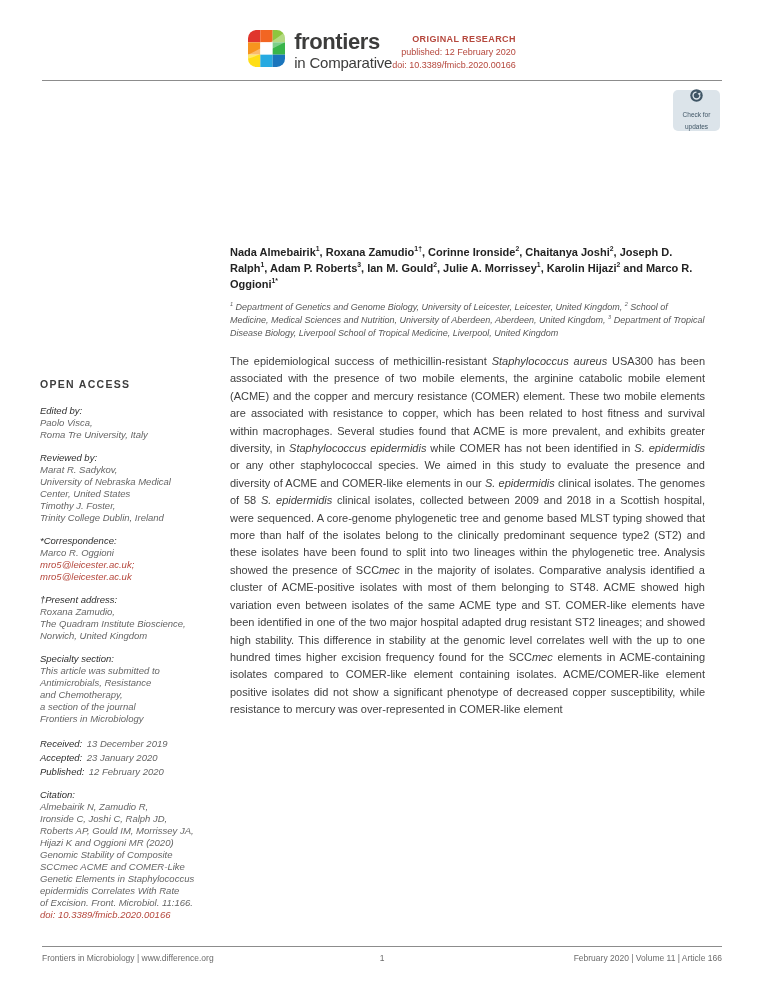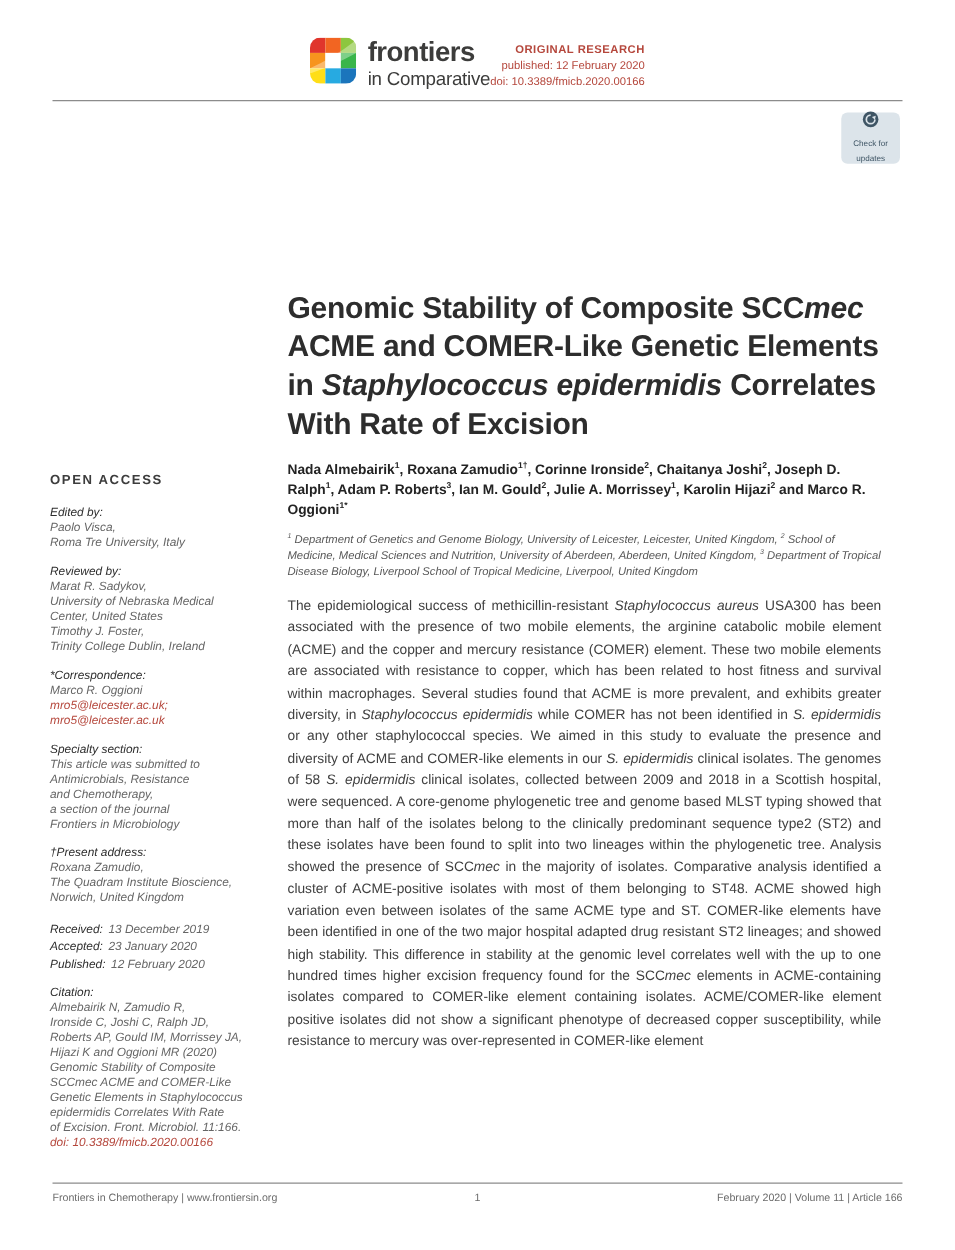--- a/index.html
+++ b/index.html
@@ -126,33 +126,33 @@
     </div>
 
     <div class="side-sec">
       <span class="side-label">*Correspondence:</span>
       <span class="side-text">Marco R. Oggioni</span>
       <span class="side-text side-email">mro5@leicester.ac.uk;
 mro5@leicester.ac.uk</span>
     </div>
 
     <div class="side-sec">
+      <span class="side-label">†Present address:</span>
+      <span class="side-text">Roxana Zamudio,
+The Quadram Institute Bioscience,
+Norwich, United Kingdom</span>
+    </div>
+
+    <div class="side-sec">
       <span class="side-label">Specialty section:</span>
       <span class="side-text">This article was submitted to
 Antimicrobials, Resistance
 and Chemotherapy,
 a section of the journal
 Frontiers in Microbiology</span>
-    </div>
-
-    <div class="side-sec">
-      <span class="side-label">†Present address:</span>
-      <span class="side-text">Roxana Zamudio,
-The Quadram Institute Bioscience,
-Norwich, United Kingdom</span>
     </div>
 
     <div class="side-sec">
       <div class="date-line">
         <span class="side-label inline">Received:</span>
         <span class="side-text inline">13 December 2019</span>
       </div>
       <div class="date-line">
         <span class="side-label inline">Accepted:</span>
         <span class="side-text inline">23 January 2020</span>
@@ -172,26 +172,25 @@
 Genomic Stability of Composite
 SCCmec ACME and COMER-Like
 Genetic Elements in Staphylococcus
 epidermidis Correlates With Rate
 of Excision. Front. Microbiol. 11:166.</span>
       <span class="side-text side-doi">doi: 10.3389/fmicb.2020.00166</span>
     </div>
   </aside>
 
   <main class="main-col">
-    <h1 class="title"><span>Genomic Stability of Composite SCC</span><span class="it">mec</span><span> ACME and COMER-Like Genetic Elements in </span><span class="it">Staphylococcus epidermidis</span><span> Correlates With Rate of Excision</span></h1>
     <p class="authors"><span>Nada Almebairik</span><sup>1</sup><span>, Roxana Zamudio</span><sup>1†</sup><span>, Corinne Ironside</span><sup>2</sup><span>, Chaitanya Joshi</span><sup>2</sup><span>, Joseph D. Ralph</span><sup>1</sup><span>, Adam P. Roberts</span><sup>3</sup><span>, Ian M. Gould</span><sup>2</sup><span>, Julie A. Morrissey</span><sup>1</sup><span>, Karolin Hijazi</span><sup>2</sup><span> and Marco R. Oggioni</span><sup>1*</sup></p>
     <p class="affils"><sup>1</sup><span> Department of Genetics and Genome Biology, University of Leicester, Leicester, United Kingdom, </span><sup>2</sup><span> School of Medicine, Medical Sciences and Nutrition, University of Aberdeen, Aberdeen, United Kingdom, </span><sup>3</sup><span> Department of Tropical Disease Biology, Liverpool School of Tropical Medicine, Liverpool, United Kingdom</span></p>
     <p class="abstract"><span>The epidemiological success of methicillin-resistant </span><span class="it">Staphylococcus aureus</span><span> USA300 has been associated with the presence of two mobile elements, the arginine catabolic mobile element (ACME) and the copper and mercury resistance (COMER) element. These two mobile elements are associated with resistance to copper, which has been related to host fitness and survival within macrophages. Several studies found that ACME is more prevalent, and exhibits greater diversity, in </span><span class="it">Staphylococcus epidermidis</span><span> while COMER has not been identified in </span><span class="it">S. epidermidis</span><span> or any other staphylococcal species. We aimed in this study to evaluate the presence and diversity of ACME and COMER-like elements in our </span><span class="it">S. epidermidis</span><span> clinical isolates. The genomes of 58 </span><span class="it">S. epidermidis</span><span> clinical isolates, collected between 2009 and 2018 in a Scottish hospital, were sequenced. A core-genome phylogenetic tree and genome based MLST typing showed that more than half of the isolates belong to the clinically predominant sequence type2 (ST2) and these isolates have been found to split into two lineages within the phylogenetic tree. Analysis showed the presence of SCC</span><span class="it">mec</span><span> in the majority of isolates. Comparative analysis identified a cluster of ACME-positive isolates with most of them belonging to ST48. ACME showed high variation even between isolates of the same ACME type and ST. COMER-like elements have been identified in one of the two major hospital adapted drug resistant ST2 lineages; and showed high stability. This difference in stability at the genomic level correlates well with the up to one hundred times higher excision frequency found for the SCC</span><span class="it">mec</span><span> elements in ACME-containing isolates compared to COMER-like element containing isolates. ACME/COMER-like element positive isolates did not show a significant phenotype of decreased copper susceptibility, while resistance to mercury was over-represented in COMER-like element</span></p>
   </main>
 
   <div class="rule rule-bottom"></div>
   <footer class="footer">
-    <span class="footer-left">Frontiers in Chemotherapy | www.frontiersin.org</span>
+    <span class="footer-left">Frontiers in Microbiology | www.difference.org</span>
     <span class="footer-page">1</span>
     <span class="footer-right">February 2020 | Volume 11 | Article 166</span>
   </footer>
 
 </div>
 
 </body></html>

